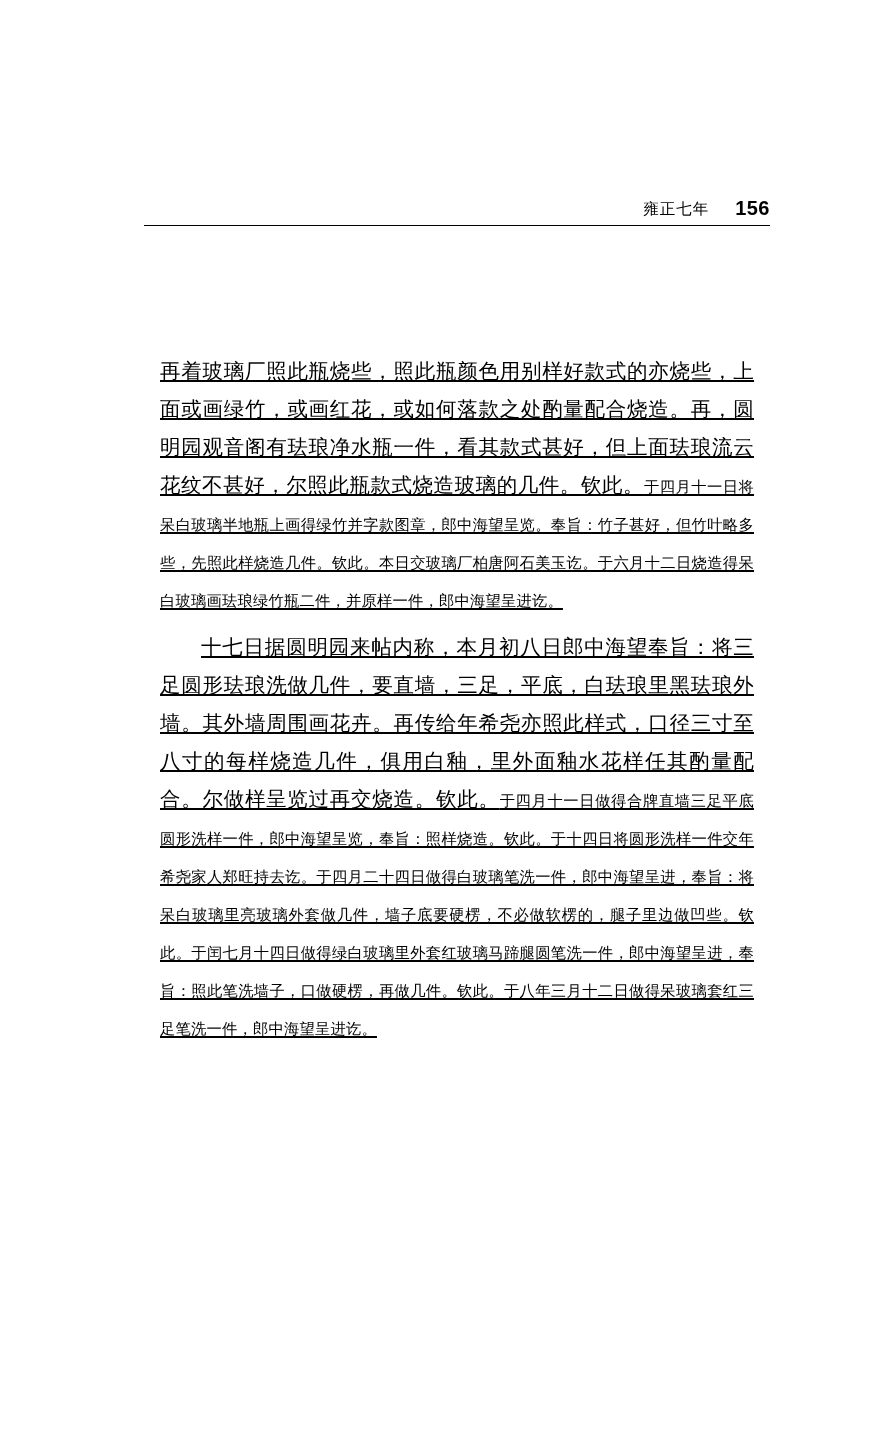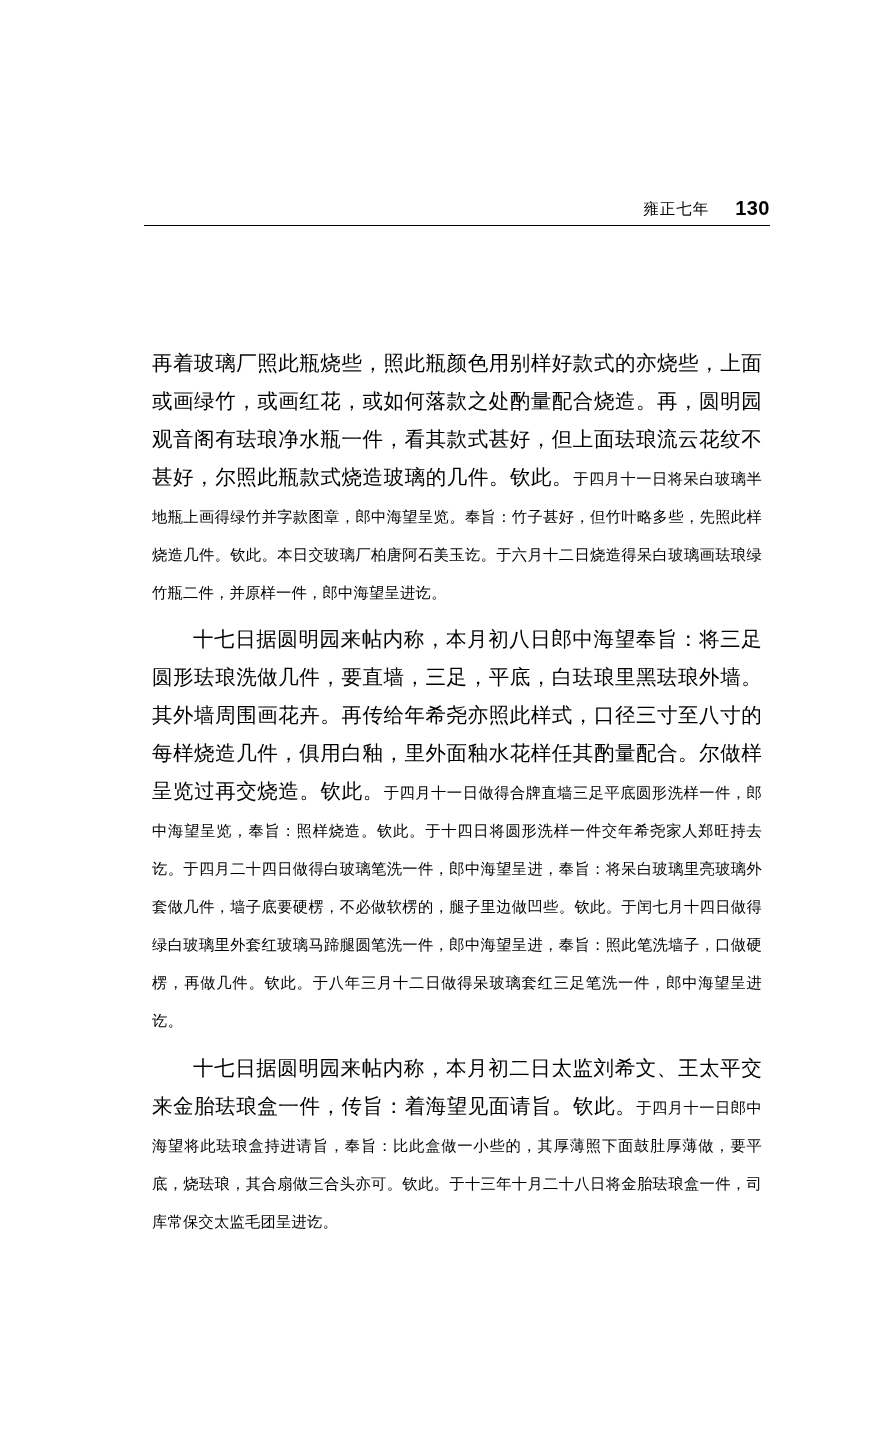--- a/index.html
+++ b/index.html
@@ -48,23 +48,24 @@
     letter-spacing: 0.5px;
   }
   
   .content {
     position: absolute;
     left: 128px;
     top: 336px;
     width: 626px;
   }
   p {
-    margin: 8px;
+    margin: 16px;
     text-align: justify;
     text-justify: inter-ideograph;
+    text-decoration: underline;
   }
   .para {
     margin-bottom: 2px;
   }
   .big {
     font-size: 20.5px;
     line-height: 38px;
     letter-spacing: 0.3px;
   }
   .indent {
@@ -80,32 +81,29 @@
   .sp-top-2 { margin-top: 11px; }
   .sp-top-3 { margin-top: 11px; }
 </style>
 </head>
 <body>
 
 <div class="page">
 
   <div class="header">
     <span class="chapter">雍正七年</span>
-    <span class="folio">130</span>
+    <span class="folio">156</span>
   </div>
 
   <div class="content">
 
     <p class="para big">
       <span>再着玻璃厂照此瓶烧些，照此瓶颜色用别样好款式的亦烧些，上面或画绿竹，或画红花，或如何落款之处酌量配合烧造。再，圆明园观音阁有珐琅净水瓶一件，看其款式甚好，但上面珐琅流云花纹不甚好，尔照此瓶款式烧造玻璃的几件。钦此。</span><span class="small">于四月十一日将呆白玻璃半地瓶上画得绿竹并字款图章，郎中海望呈览。奉旨：竹子甚好，但竹叶略多些，先照此样烧造几件。钦此。本日交玻璃厂柏唐阿石美玉讫。于六月十二日烧造得呆白玻璃画珐琅绿竹瓶二件，并原样一件，郎中海望呈进讫。</span>
     </p>
 
     <p class="para big indent sp-top-1">
       <span>十七日据圆明园来帖内称，本月初八日郎中海望奉旨：将三足圆形珐琅洗做几件，要直墙，三足，平底，白珐琅里黑珐琅外墙。其外墙周围画花卉。再传给年希尧亦照此样式，口径三寸至八寸的每样烧造几件，俱用白釉，里外面釉水花样任其酌量配合。尔做样呈览过再交烧造。钦此。</span><span class="small">于四月十一日做得合牌直墙三足平底圆形洗样一件，郎中海望呈览，奉旨：照样烧造。钦此。于十四日将圆形洗样一件交年希尧家人郑旺持去讫。于四月二十四日做得白玻璃笔洗一件，郎中海望呈进，奉旨：将呆白玻璃里亮玻璃外套做几件，墙子底要硬楞，不必做软楞的，腿子里边做凹些。钦此。于闰七月十四日做得绿白玻璃里外套红玻璃马蹄腿圆笔洗一件，郎中海望呈进，奉旨：照此笔洗墙子，口做硬楞，再做几件。钦此。于八年三月十二日做得呆玻璃套红三足笔洗一件，郎中海望呈进讫。</span>
     </p>
 
-    <p class="para big indent sp-top-2">
-      <span>十七日据圆明园来帖内称，本月初二日太监刘希文、王太平交来金胎珐琅盒一件，传旨：着海望见面请旨。钦此。</span><span class="small">于四月十一日郎中海望将此珐琅盒持进请旨，奉旨：比此盒做一小些的，其厚薄照下面鼓肚厚薄做，要平底，烧珐琅，其合扇做三合头亦可。钦此。于十三年十月二十八日将金胎珐琅盒一件，司库常保交太监毛团呈进讫。</span>
-    </p>
 
 
   </div>
 </div>
 
 </body></html>

